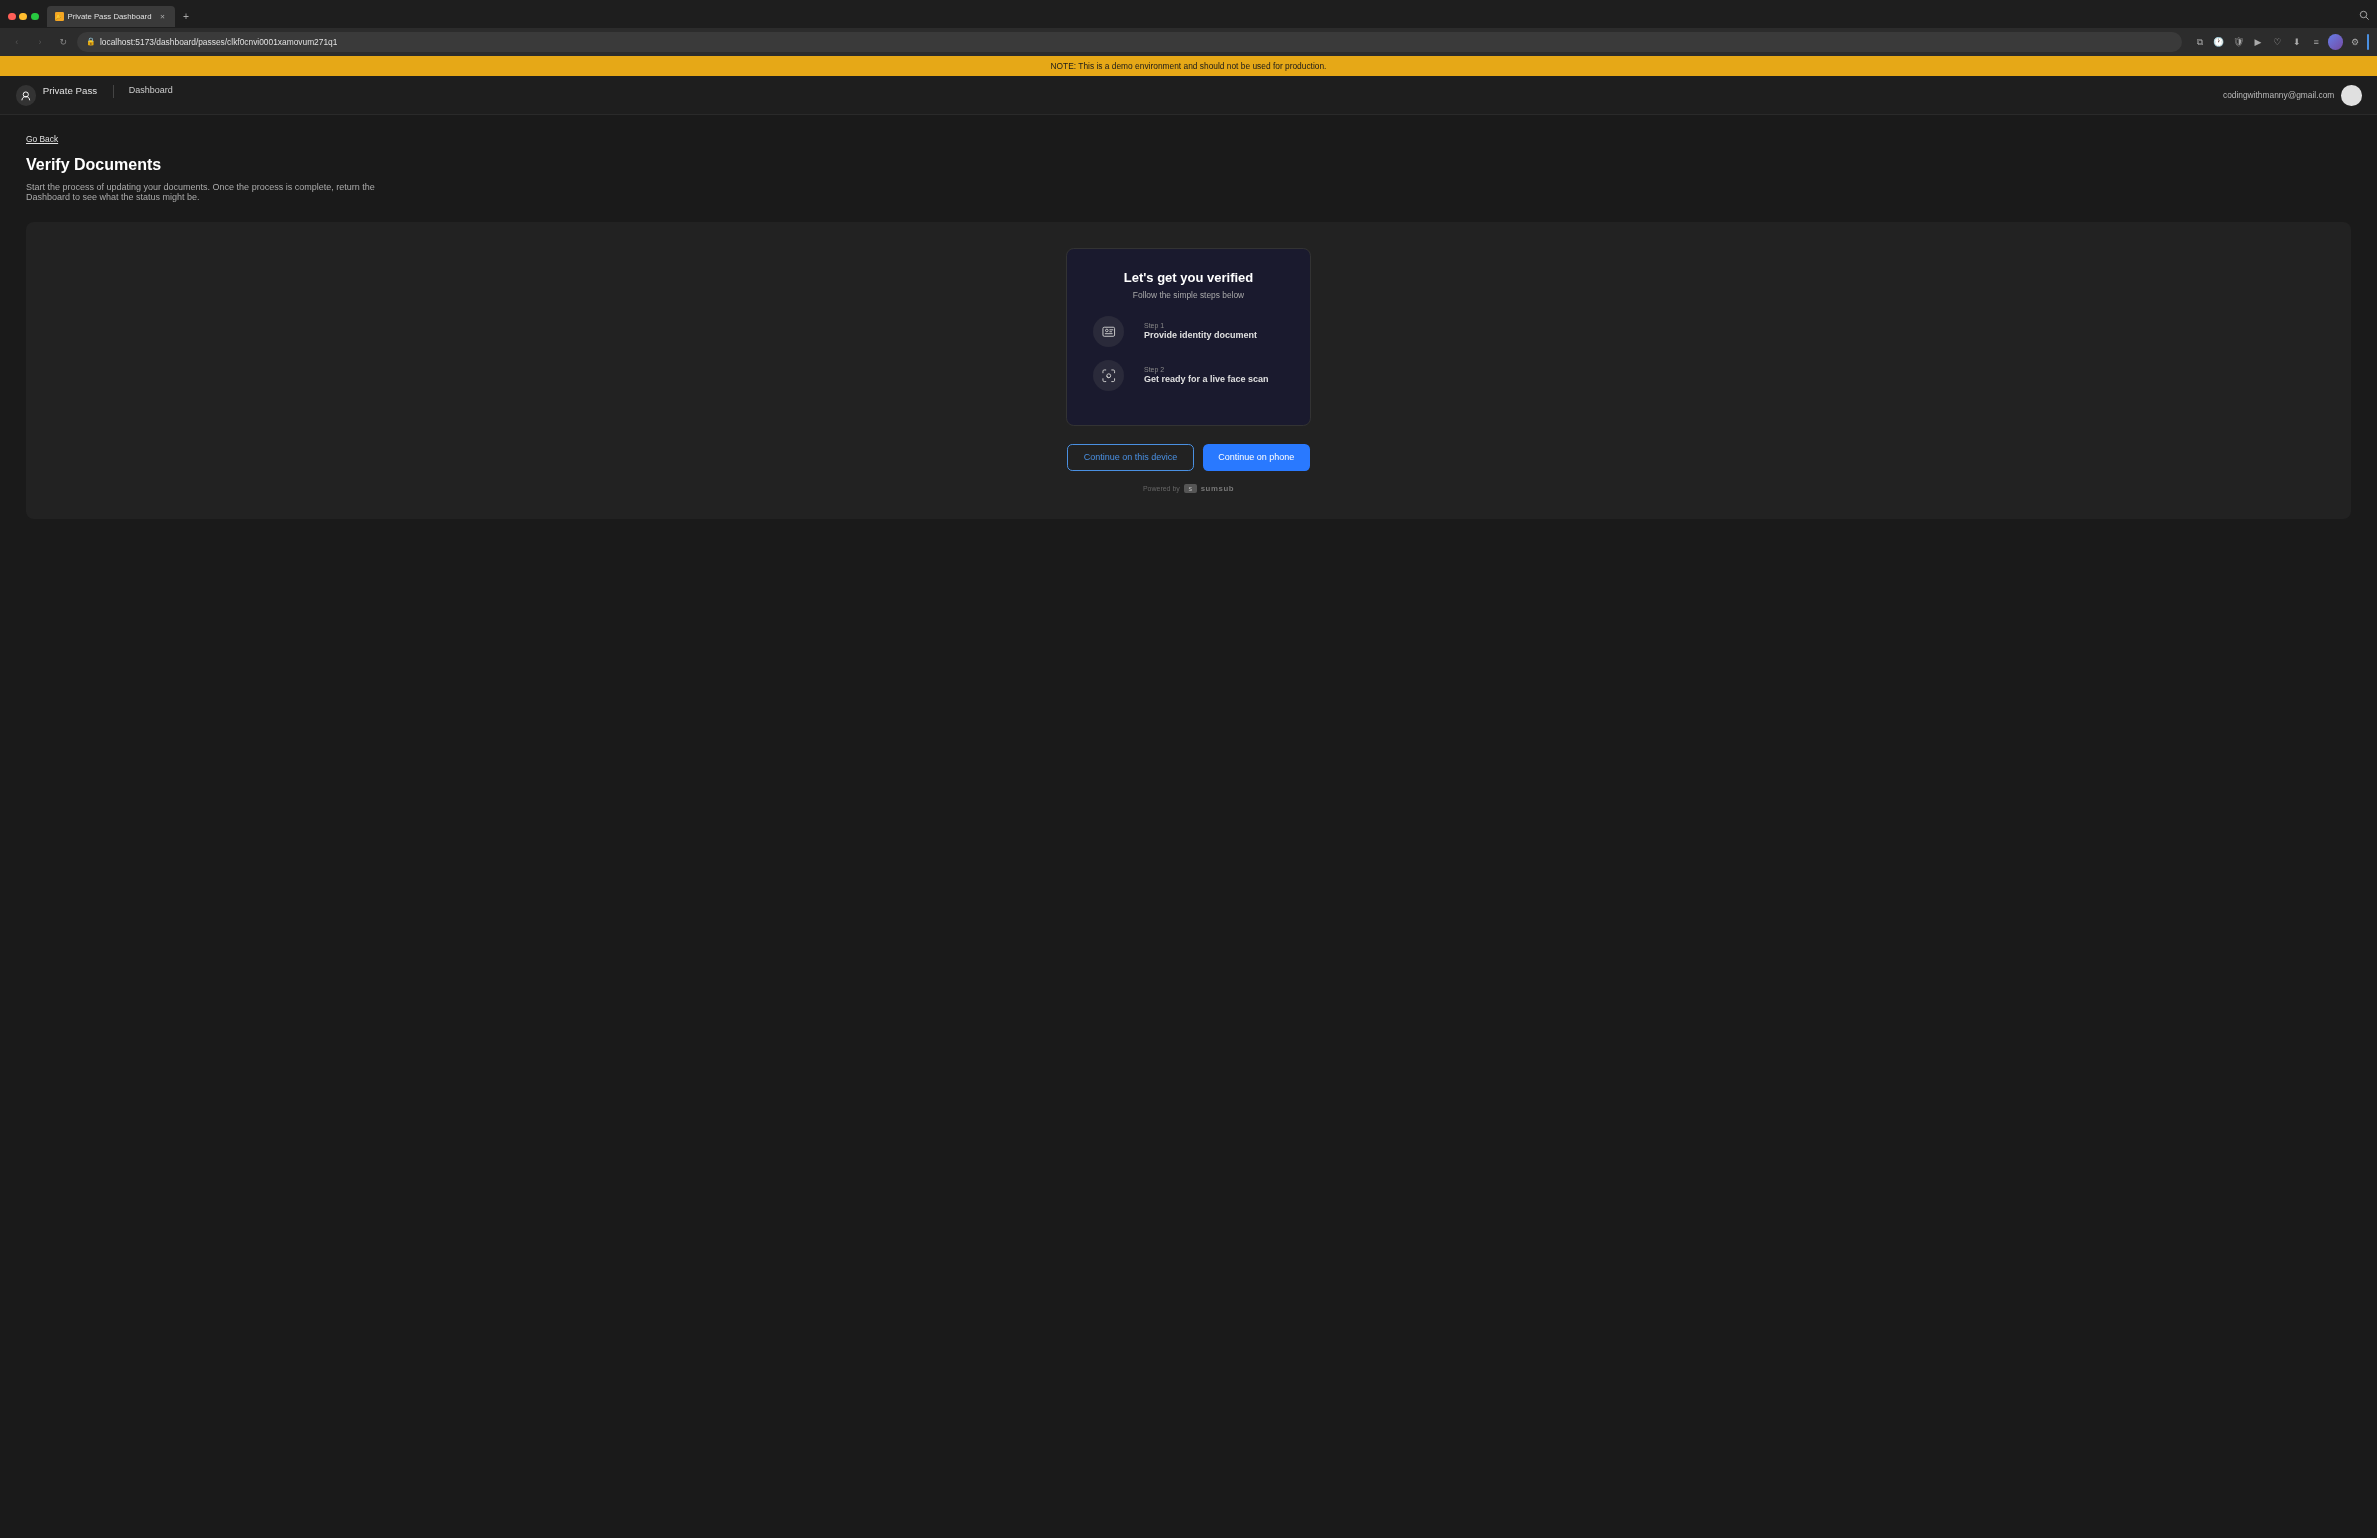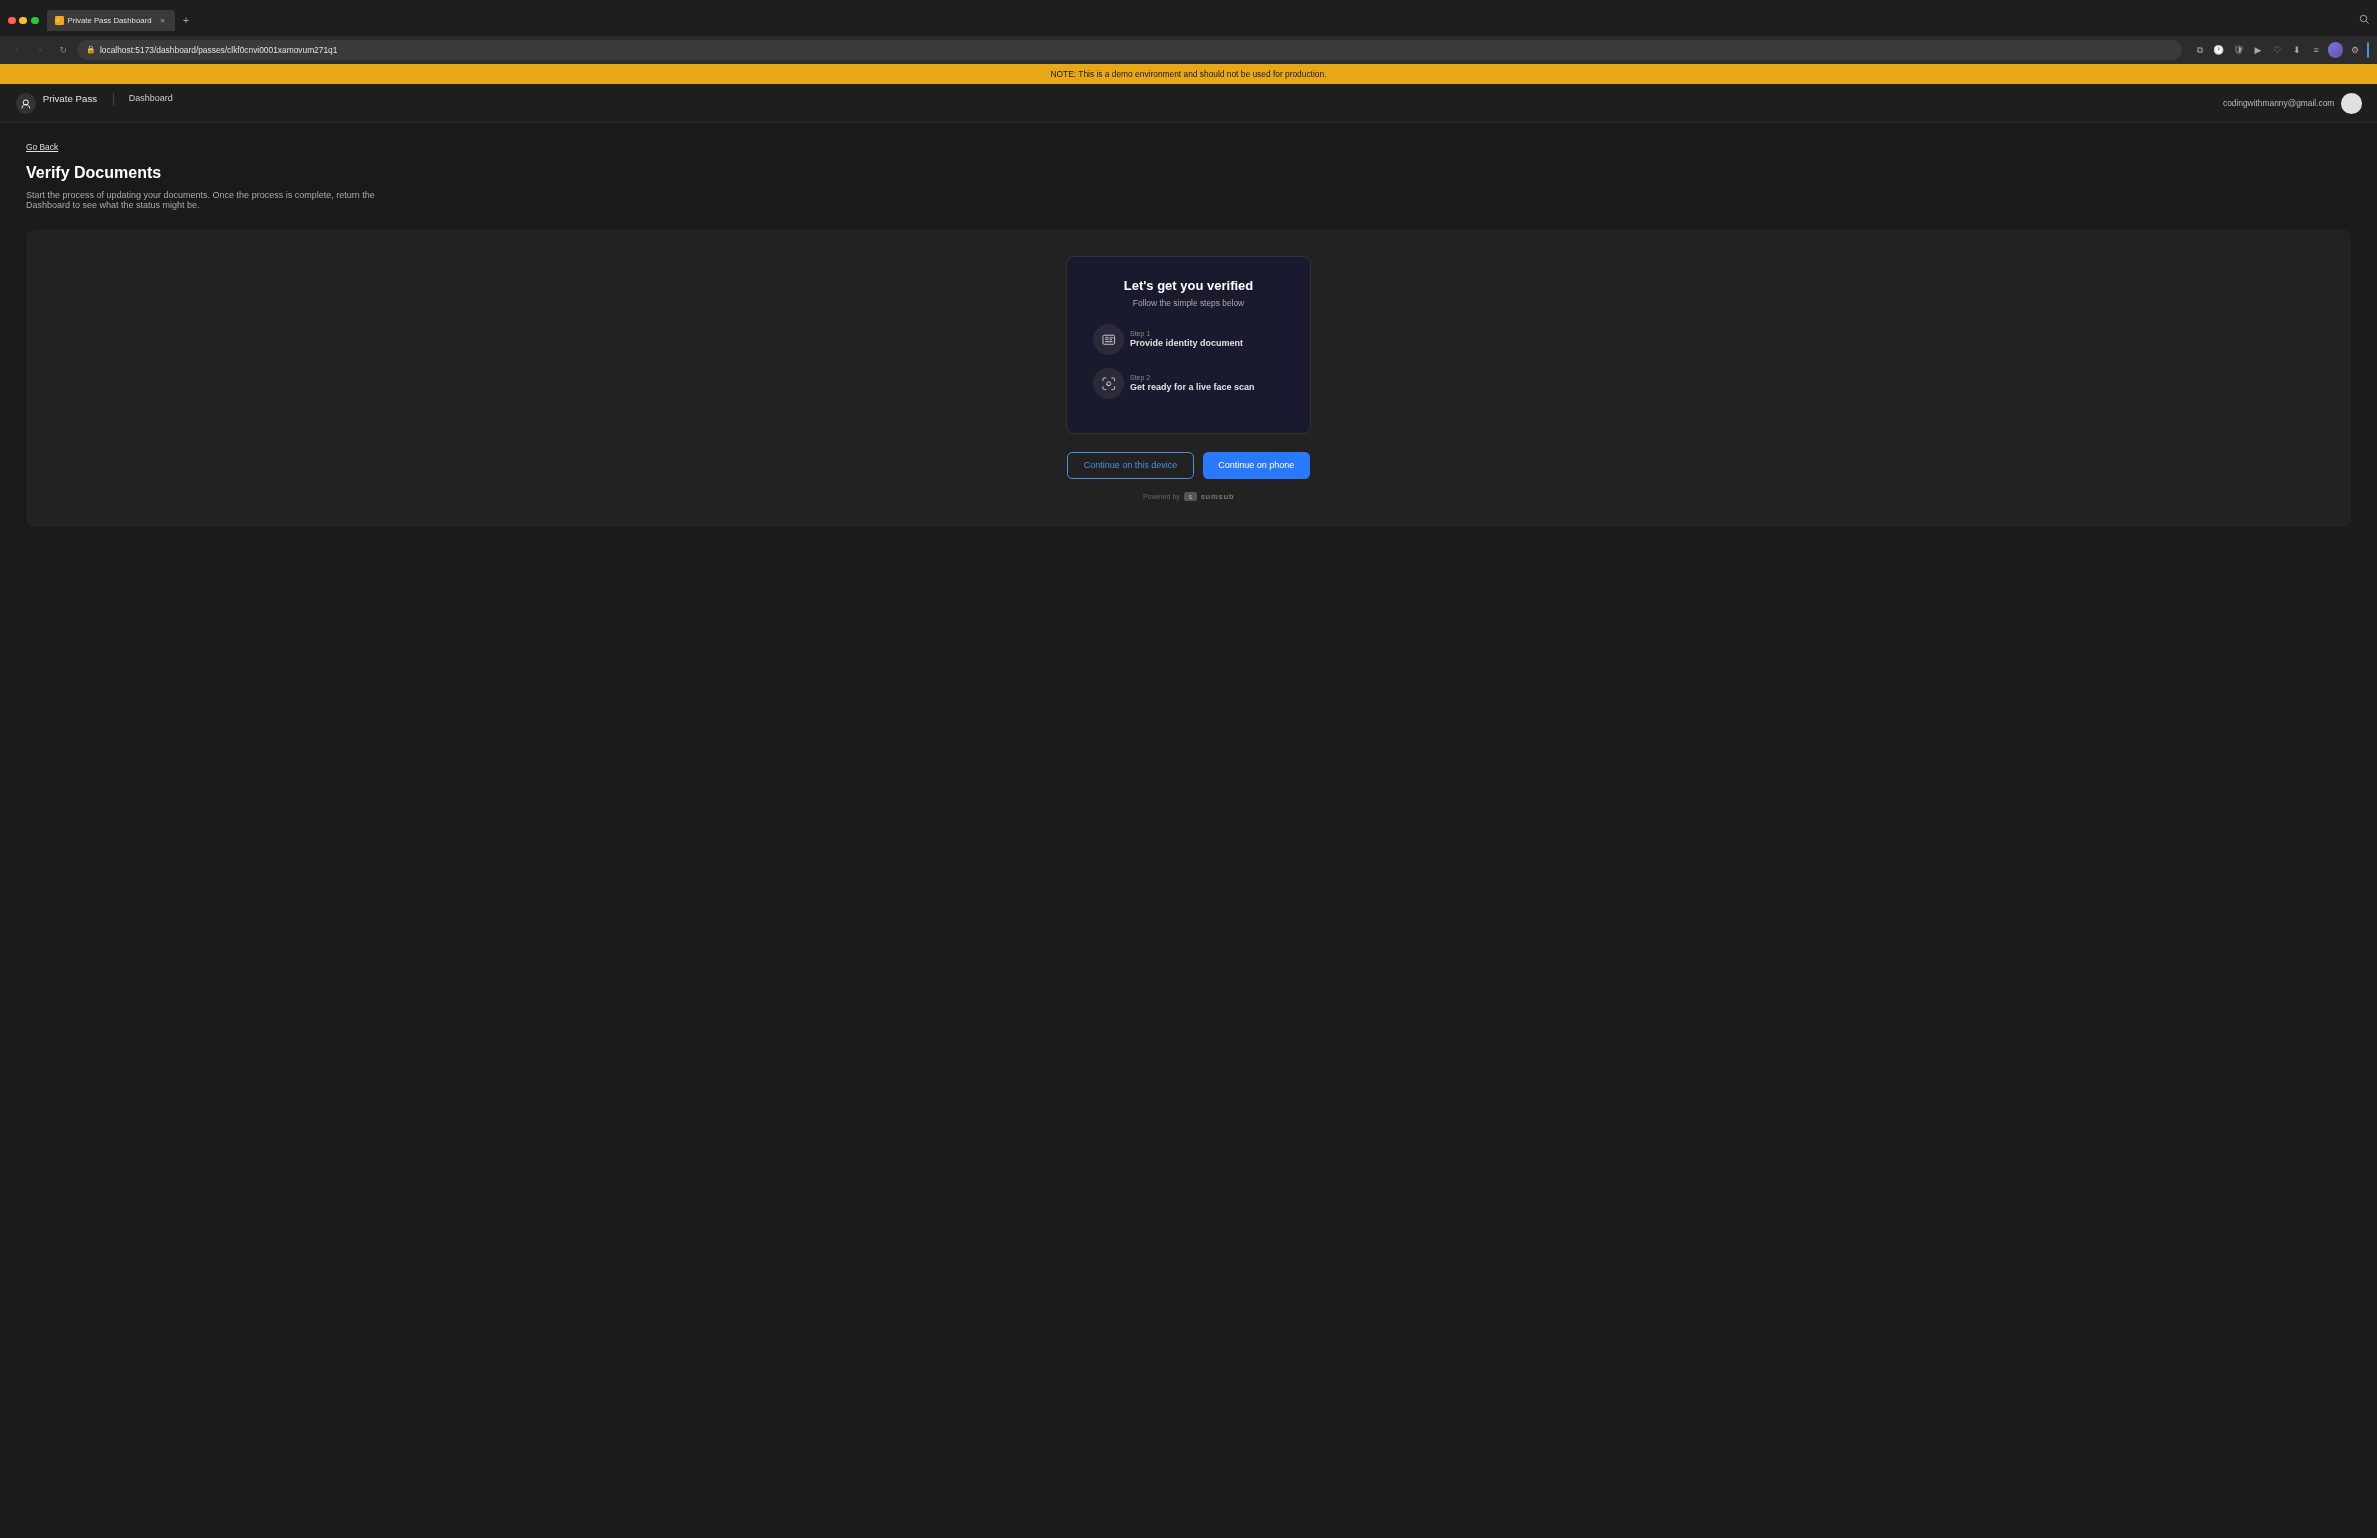--- a/index.html
+++ b/index.html
@@ -17,21 +17,21 @@
     .browser-chrome {
       background: #2c2c2c;
       flex-shrink: 0;
     }
 
     .tab-bar {
       display: flex;
       align-items: center;
       padding: 5.2px 7.8px 0;
       background: #1e1e1e;
-      height: 36px;
+      height: 28px;
     }
 
     .traffic-lights {
       display: flex;
       gap: 3.9px;
       margin-right: 7.8px;
     }
 
     .traffic-light {
       width: 7.8px;
@@ -311,21 +311,21 @@
     .verify-card-subtitle {
       font-size: 8.4px;
       color: #aaa;
       text-align: center;
       margin-bottom: 15.5px;
     }
 
     .step-item {
       display: flex;
       align-items: center;
-      gap: 6px;
+      gap: 20px;
       margin-bottom: 13px;
     }
 
     .step-icon {
       width: 31px;
       height: 31px;
       border-radius: 50%;
       background: #2a2a3a;
       display: flex;
       align-items: center;

